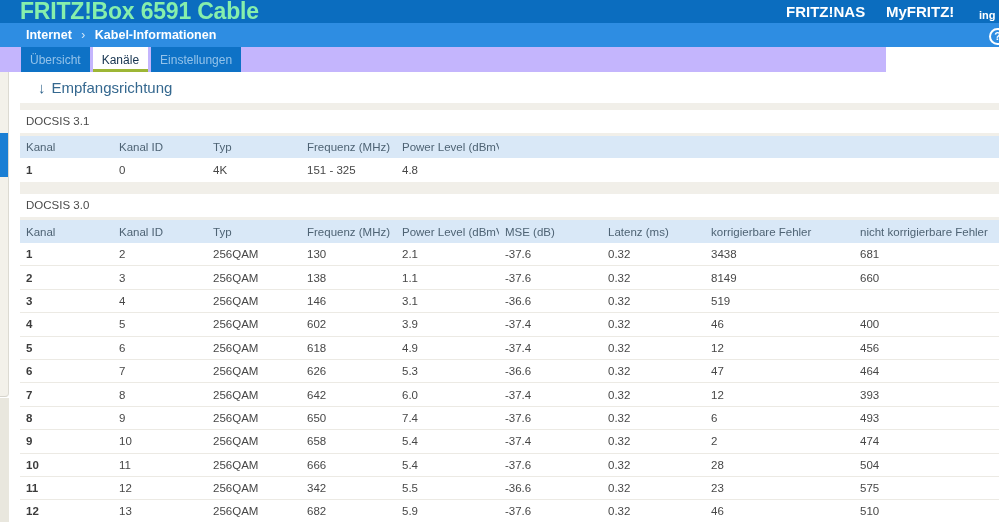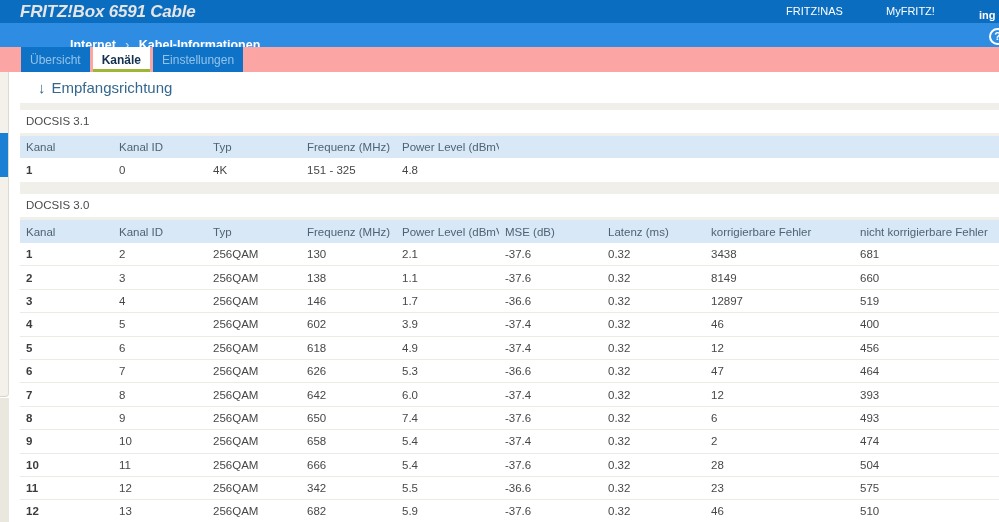--- a/index.html
+++ b/index.html
@@ -4,44 +4,44 @@
 <style>
   * { box-sizing: border-box; margin: 0; padding: 0; }
   html,body { width:999px; height:522px; overflow:hidden; }
   body {
     position:relative; background:#fff;
     font-family:"Liberation Sans", sans-serif;
     -webkit-font-smoothing:antialiased;
   }
   
   .topbar { position:absolute; left:0; top:0; width:999px; height:23px; background:#0b6dbf; }
-  .apptitle { position:absolute; left:20px; top:0; line-height:23px; color:#e5e5e5;
-              font-size:17px; font-weight:bold; letter-spacing:-0.2px; white-space:nowrap;font-style:italic; }
-  .toplink { position:absolute; top:0; line-height:23px; color:#fff; font-size:11px;
-             font-weight:normal; white-space:nowrap; cursor:pointer; }
+  .apptitle { position:absolute; left:20px; top:0; line-height:23px; color:#86efac;
+              font-size:23px; font-weight:bold; letter-spacing:-0.2px; white-space:nowrap; }
+  .toplink { position:absolute; top:0; line-height:23px; color:#fff; font-size:15px;
+             font-weight:bold; white-space:nowrap; cursor:pointer; }
   .toplink.l1 { left:786px; }
   .toplink.l2 { left:886px; }
   .usertext { position:absolute; top:4px; left:979px; line-height:23px; color:#fff;
               font-size:11px; font-weight:bold; white-space:nowrap; }
   
   .subbar { position:absolute; left:0; top:23px; width:999px; height:24px; background:#2e8de2; }
-  .breadcrumb { position:absolute; left:26px; top:10px; line-height:24px; color:#fff;
-                font-size:12.5px; white-space:nowrap;margin-left:44px; }
+  .breadcrumb { position:absolute; left:26px; top:0; line-height:24px; color:#fff;
+                font-size:12.5px; white-space:nowrap; }
   .breadcrumb .sec { font-weight:bold; cursor:pointer; }
   .breadcrumb .sep { opacity:.8; margin:0 6px; font-size:12px; }
   .breadcrumb .pg  { font-weight:bold; }
   .helpcircle { position:absolute; top:28px; right:-7px; width:17px; height:17px;
                 border:2px solid #fff; border-radius:50%; color:#fff; font-size:11px;
                 font-weight:bold; text-align:center; line-height:13px; cursor:pointer; }
   
-  .tabstrip { position:absolute; left:0; top:47px; width:999px; height:25px;
-              background:#fca5a5; display:flex; padding-left:21px; }
+  .tabstrip { position:absolute; left:0; top:47px; width:886px; height:25px;
+              background:#c4b5fd; display:flex; padding-left:21px; }
   .tab { height:25px; padding:0 9px; margin-right:3px; display:flex; align-items:center;
          background:#0e72c6; color:#94c3ea; font-size:12px; cursor:pointer; white-space:nowrap; }
-  .tab.active { background:#fff; color:#14324e; font-weight:bold;
+  .tab.active { background:#fff; color:#14324e; font-weight:normal;
                 box-shadow: inset 0 -3px 0 #9db635; }
   
   .leftpanel { position:absolute; left:0; top:72px; width:9px; height:325px;
                background:#f3f1ea; border-right:1px solid #dcdad2;
                border-bottom:1px solid #d6d4cc; border-radius:0 0 4px 0; }
   .leftthumb { position:absolute; left:0; top:133px; width:8px; height:44px; background:#1b7fd4; }
   .leftlower { position:absolute; left:0; top:398px; width:9px; height:124px; background:#e9e7de; }
   
   .heading { position:absolute; left:20px; top:79px; color:#35688f; font-size:15px;
              cursor:pointer; white-space:nowrap;margin-left:18px; }
@@ -151,24 +151,23 @@
           <div class="cell">-37.6</div>
           <div class="cell">0.32</div>
           <div class="cell">8149</div>
           <div class="cell">660</div>
         </div>
         <div class="row drow">
           <div class="cell b">3</div>
           <div class="cell">4</div>
           <div class="cell">256QAM</div>
           <div class="cell">146</div>
-          <div class="cell">1.7</div>
+          <div class="cell">3.1</div>
           <div class="cell">-36.6</div>
           <div class="cell">0.32</div>
-          <div class="cell">12897</div>
           <div class="cell">519</div>
         </div>
         <div class="row drow">
           <div class="cell b">4</div>
           <div class="cell">5</div>
           <div class="cell">256QAM</div>
           <div class="cell">602</div>
           <div class="cell">3.9</div>
           <div class="cell">-37.4</div>
           <div class="cell">0.32</div>

